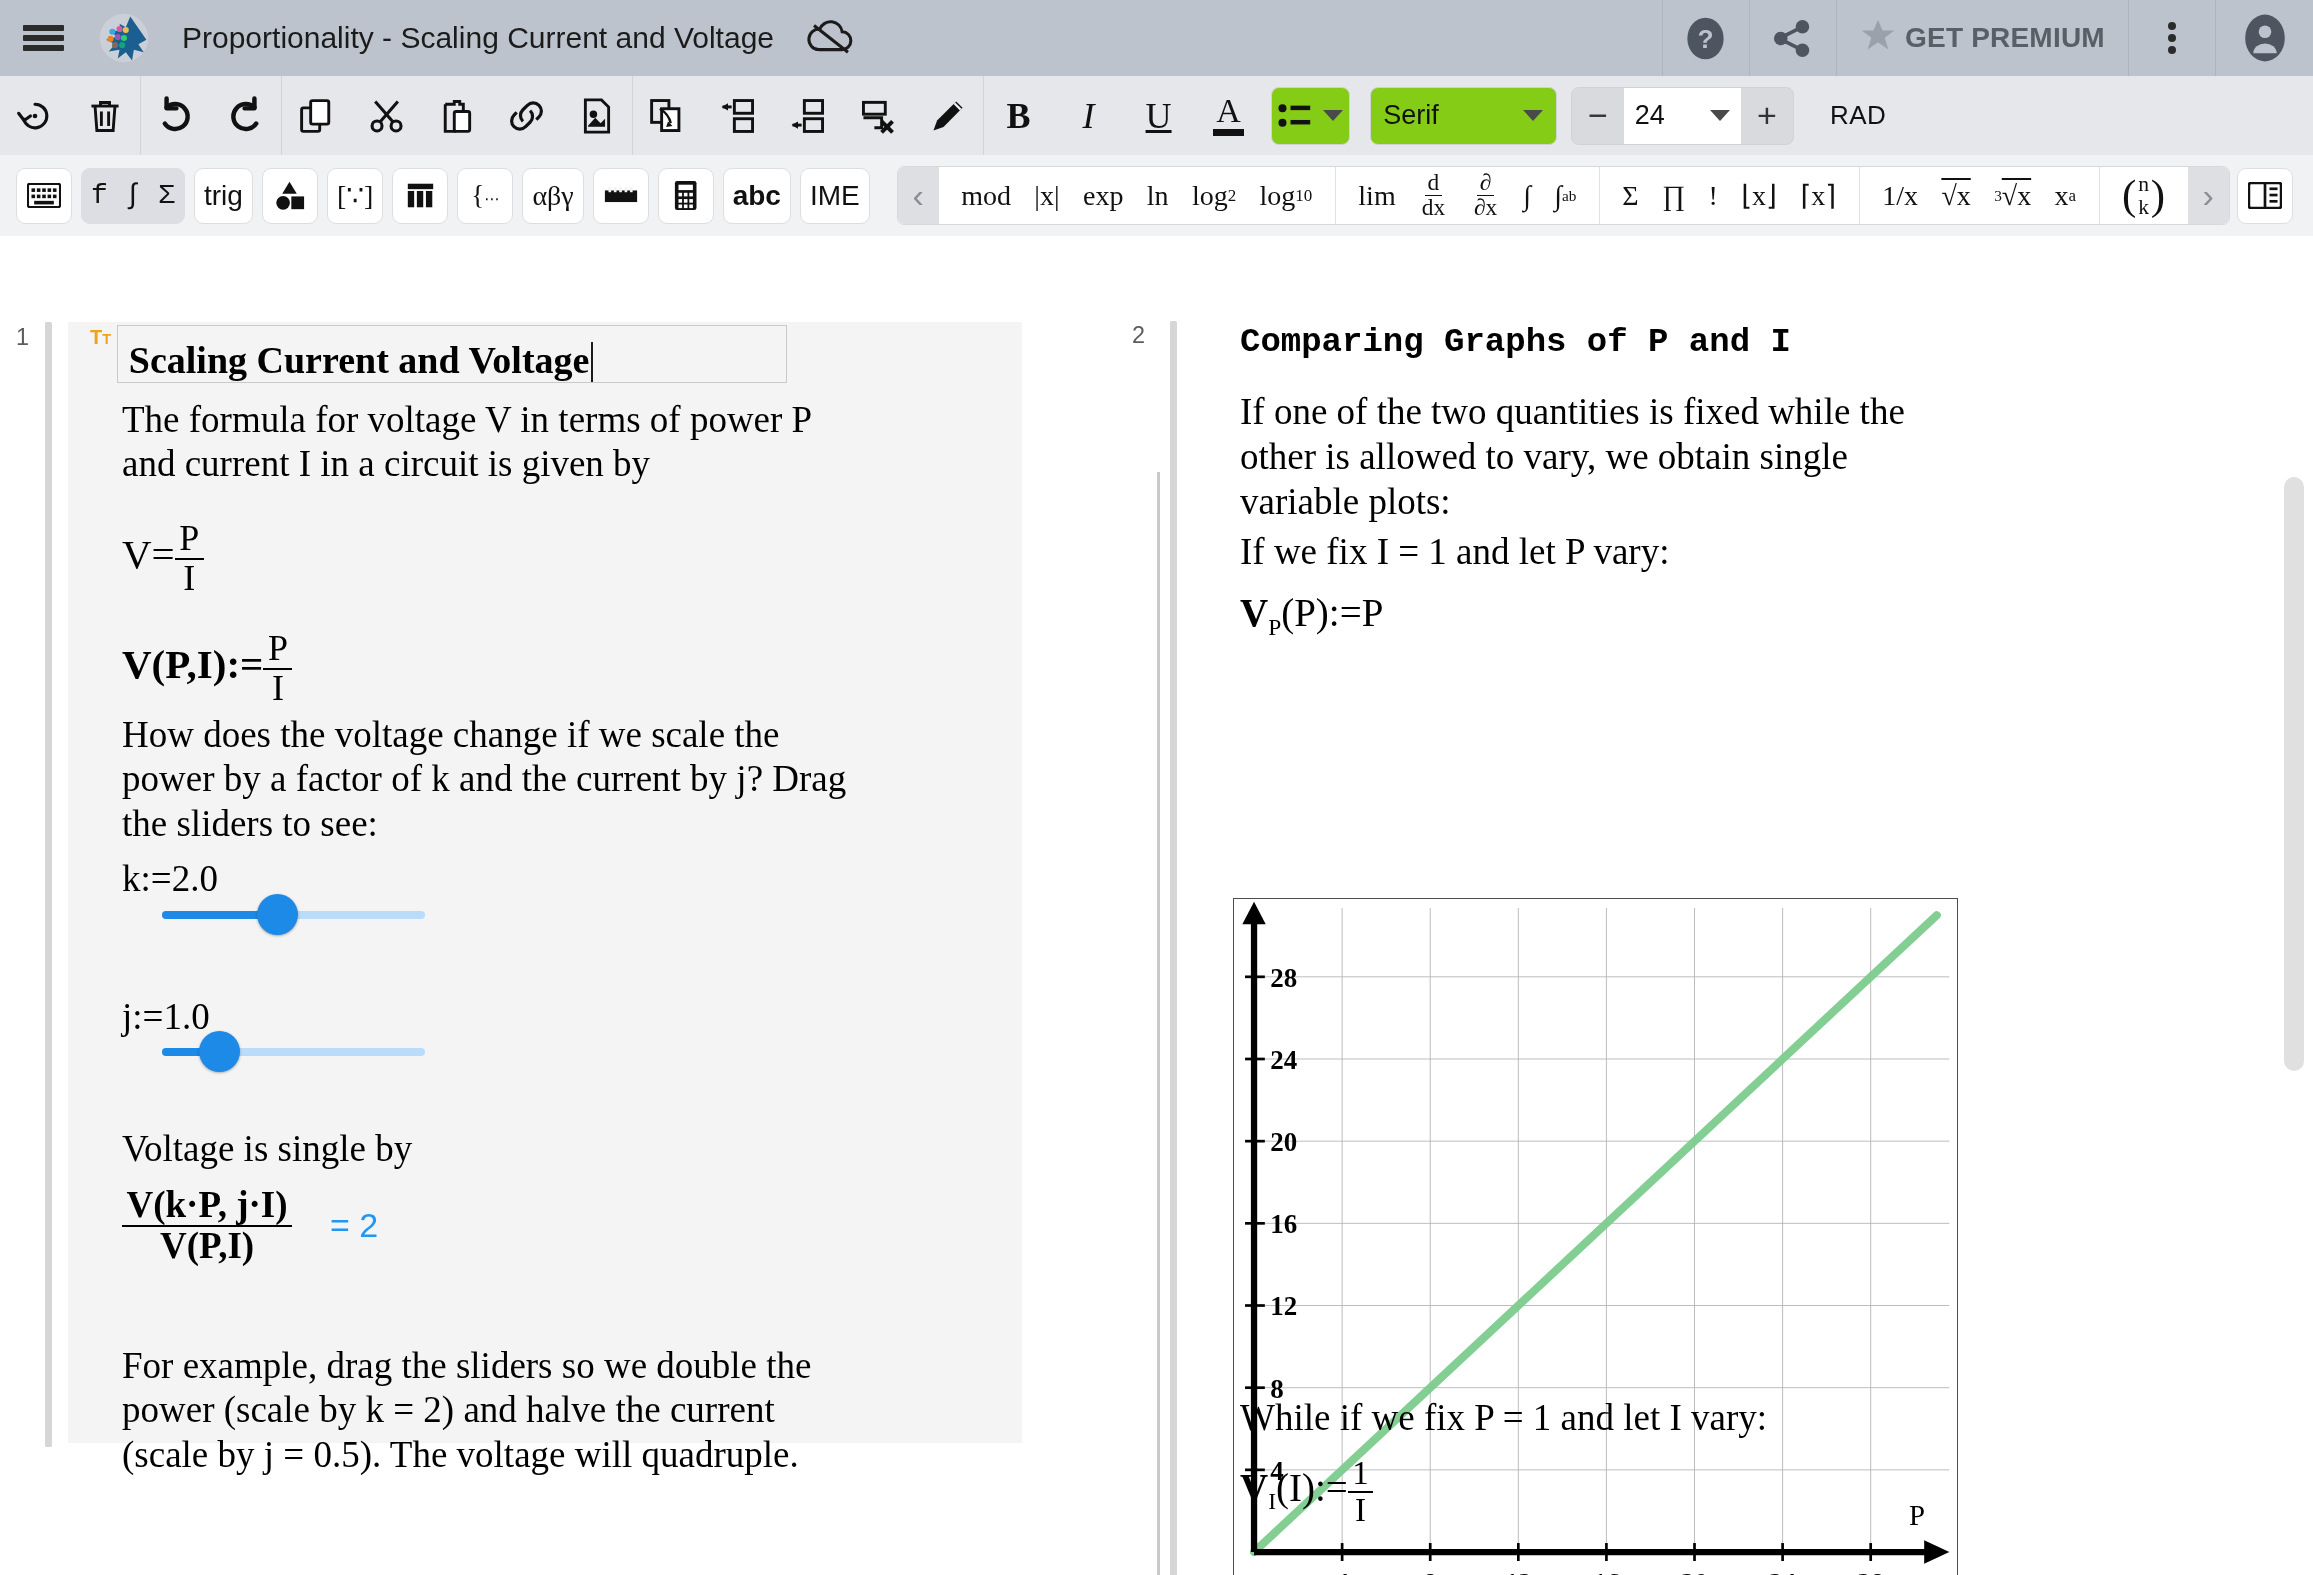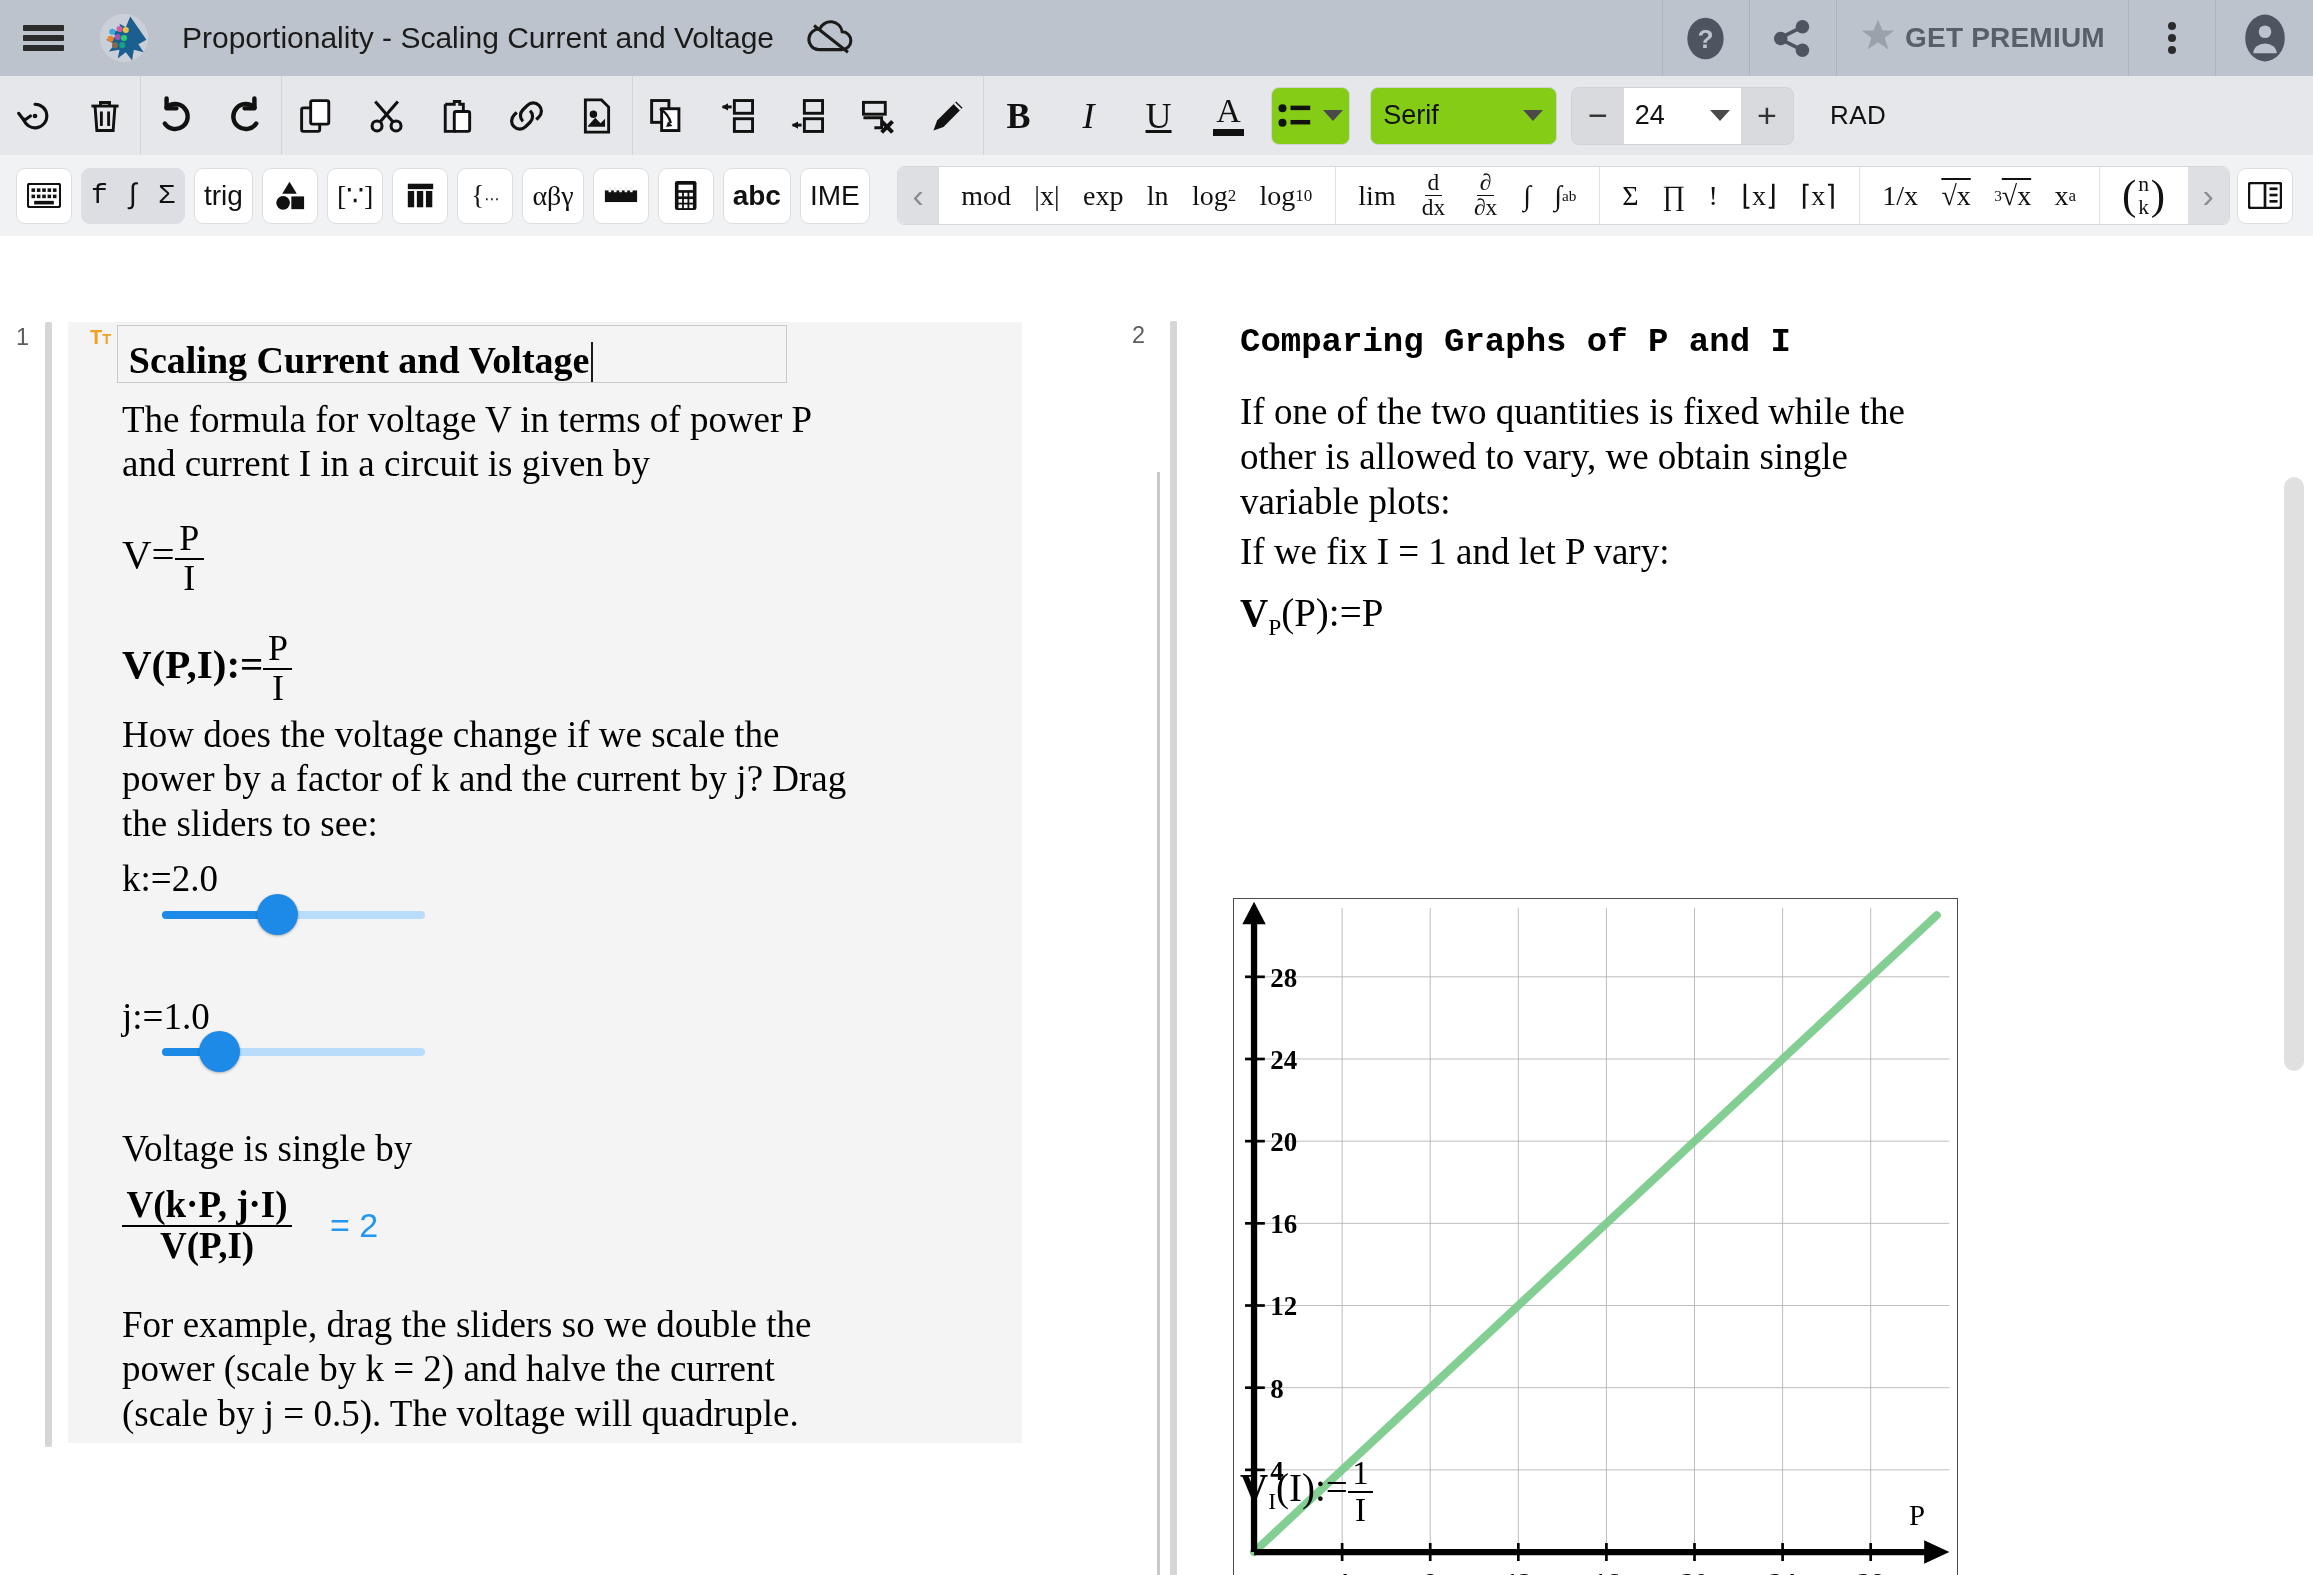--- a/index.html
+++ b/index.html
@@ -610,21 +610,21 @@
   <div class="para" style="left:122px;top:891px">Voltage is single by</div>
 
   <div class="mathline" style="left:122px;top:950px;display:flex;align-items:center;gap:38px">
     <span class="vfrac" style="font-size:37px;font-weight:bold">
       <span class="nu">V(k·P, j·I)</span>
       <span class="de">V(P,I)</span>
     </span>
     <span style="color:#2196f3;font-size:34px;font-family:'Liberation Sans',sans-serif">= 2</span>
   </div>
 
-  <div class="para" style="left:122px;top:1067px;width:909px">For example, drag the sliders so we double the
+  <div class="para" style="left:122px;top:1108px;width:909px">For example, drag the sliders so we double the
 power (scale by k = 2) and halve the current
 (scale by j = 0.5). The voltage will quadruple.</div>
 
   <div class="group-num" style="left:1132px;top:86px">2</div>
   <div class="group-bar" style="left:1170px;top:85px;height:1255px"></div>
 
   <div class="r-head" style="left:1240px;top:87px">Comparing Graphs of P and I</div>
 
   <div class="r-para" style="left:1240px;top:153px;width:873px">If one of the two quantities is fixed while the
 other is allowed to vary, we obtain single
@@ -682,20 +682,21 @@
         <line x1="12" y1="269.2258064516129" x2="34" y2="269.2258064516129" stroke="#000" stroke-width="3"></line>
         <text x="40" y="280.2258064516129" text-anchor="start" font-family="Liberation Serif, serif" font-size="30" font-weight="bold" fill="#000">20</text>
         <line x1="12" y1="177.8709677419355" x2="34" y2="177.8709677419355" stroke="#000" stroke-width="3"></line>
         <text x="40" y="188.8709677419355" text-anchor="start" font-family="Liberation Serif, serif" font-size="30" font-weight="bold" fill="#000">24</text>
         <line x1="12" y1="86.51612903225805" x2="34" y2="86.51612903225805" stroke="#000" stroke-width="3"></line>
         <text x="40" y="97.51612903225805" text-anchor="start" font-family="Liberation Serif, serif" font-size="30" font-weight="bold" fill="#000">28</text>
         <text x="759" y="696" text-anchor="middle" font-family="Liberation Serif, serif" font-size="32" fill="#000">P</text>
       </svg>
   </div>
 
+  <div class="r-para" style="left:1240px;top:1159px;width:900px">While if we fix P = 1 and let I vary:</div>
 
   <div class="mathline" style="left:1240px;top:1220px;font-size:39px;font-weight:bold">
     <span>V</span><sub style="font-size:23.4px;font-weight:normal">I</sub><span style="font-weight:normal">(I):=</span><span class="vfrac" style="font-size:33px;font-weight:normal">
         <span class="nu">1</span>
         <span class="de">I</span>
       </span>
   </div>
 
   <div id="vscroll"></div>
 </div>

